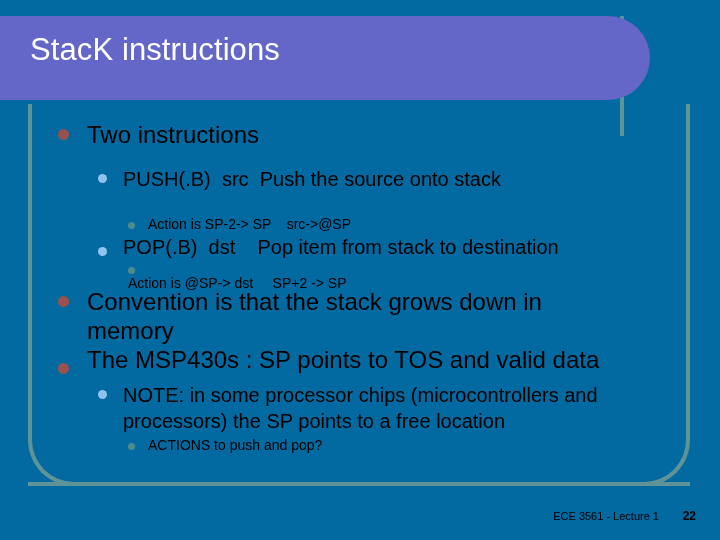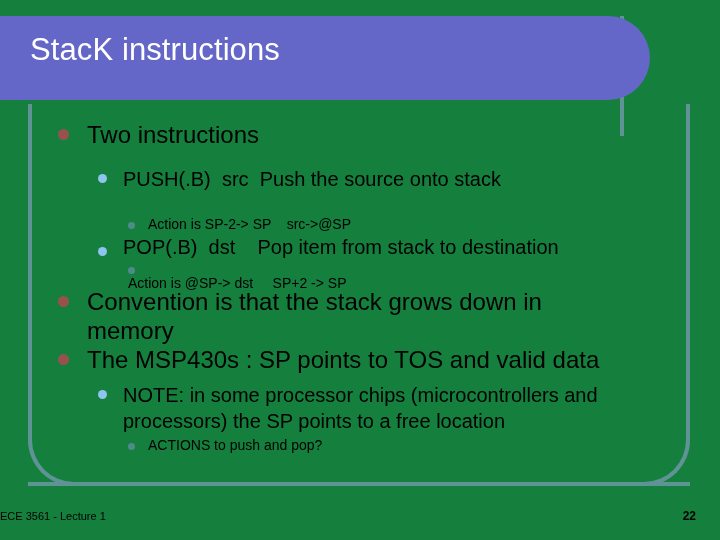--- a/index.html
+++ b/index.html
@@ -13,21 +13,21 @@
     font-family: "Liberation Sans", sans-serif;
     overflow: hidden;
     position: relative;
   }
 
   #slide {
     position: absolute;
     inset: 0;
     width: 720px;
     height: 540px;
-    background: #15803d;
+    background: #0369a1;
   }
 
   
   #frame-border {
     position: absolute;
     left: 28px;
     top: 104px;
     width: 662px;
     height: 382px;
     border: 4px solid #5f9396;
@@ -151,21 +151,21 @@
     margin-top: 7px;
   }
   .lvl3 .txt { font-size: 14px; line-height: 19px; }
 
   
   #footer-center {
     position: absolute;
     left: 0;
     top: 510px;
     width: 659px;
-    text-align: left;
+    text-align: right;
     font-size: 11px;
     color: #000000;
     z-index: 2;
   }
   #footer-page {
     position: absolute;
     right: 24px;
     top: 509px;
     font-size: 12px;
     font-weight: bold;
@@ -211,21 +211,21 @@
     <div class="bullet-row lvl3" style="top:156px;flex-direction:column;">
       <span class="dot"></span>
       <span class="txt">Action is @SP-&gt; dst     SP+2 -&gt; SP</span>
     </div>
 
     <div class="bullet-row lvl1" style="top:183px; width:560px;">
       <span class="dot"></span>
       <span class="txt">Convention is that the stack grows down in memory</span>
     </div>
 
-    <div class="bullet-row lvl1" style="top:241px; width:620px;">
+    <div class="bullet-row lvl1" style="top:241px; width:620px;align-items:flex-end;">
       <span class="dot"></span>
       <span class="txt">The MSP430s : SP points to TOS and valid data</span>
     </div>
 
     <div class="bullet-row lvl2" style="top:278px; width:560px;">
       <span class="dot"></span>
       <span class="txt">NOTE: in some processor chips (microcontrollers and processors) the SP points to a free location</span>
     </div>
 
     <div class="bullet-row lvl3" style="top:332px;">

